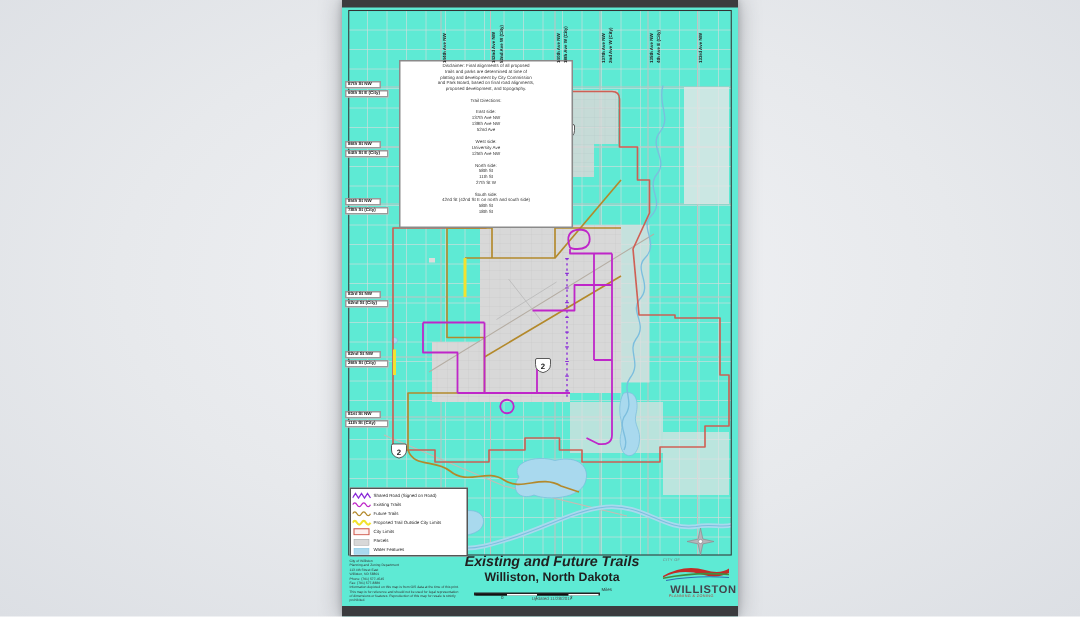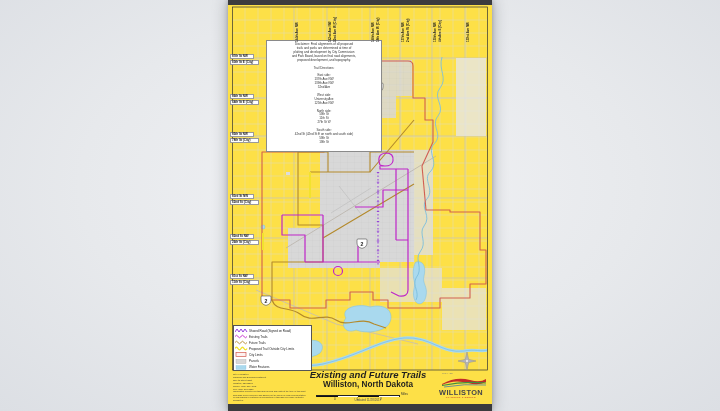--- a/index.html
+++ b/index.html
@@ -3,21 +3,21 @@
 <meta charset="utf-8">
 <style>
   html,body{margin:0;padding:0;}
   body{
     width:720px;height:411px;overflow:hidden;position:relative;
     background:radial-gradient(ellipse at 50% 45%, #f1f2f5 0%, #e7e9ec 55%, #dcdfe4 100%);
     font-family:"Liberation Sans", sans-serif;
   }
   #page{
     position:absolute;left:228px;top:0;width:264px;height:411px;
-    background:#fde047;
+    background:#5eead4;
     box-shadow:0 0 14px rgba(40,44,52,.38), 0 0 4px rgba(40,44,52,.25);
   }
   .strip{position:absolute;left:0;width:264px;background:#3b3b3e;}
   #map-svg{position:absolute;left:0;top:0;z-index:1;}
   
   .t6{font-size:6px;transform:scale(.5);transform-origin:0 50%;white-space:nowrap;
       font-weight:bold;color:#222;display:inline-block;}
   .rlbl{position:absolute;left:2px;background:#ffffff;border:.5px solid #9a9a9a;
         height:4.8px;display:flex;align-items:center;padding:0 .5px;box-sizing:border-box;z-index:4;overflow:visible;}
   .tlbl{position:absolute;top:42px;transform-origin:0 0;
@@ -46,21 +46,21 @@
   #updated{font-size:6px;transform:scale(.5);transform-origin:50% 0;color:#555;display:inline-block;white-space:nowrap;}
   #scalebar{position:absolute;left:88px;top:394.5px;width:95px;height:8px;z-index:4;}
   #scalebar-bar{width:84px;height:2.4px;border:.5px solid #222;display:flex;box-sizing:border-box;}
   .sb-seg{height:100%;}
   .sb-num{position:absolute;top:2.8px;font-size:6px;transform:scale(.5);transform-origin:0 0;color:#333;}
   #scale-unit{position:absolute;left:85px;top:-2.2px;font-size:6px;transform:scale(.5);transform-origin:0 0;color:#333;}
   #north-arrow{position:absolute;left:229px;top:351px;z-index:4;}
   #logo{position:absolute;left:211px;top:372px;width:52px;height:32px;z-index:4;}
   #logo-cityof{position:absolute;left:3px;top:0px;font-size:6px;transform:scale(.42);transform-origin:0 0;color:#777;letter-spacing:.5px;}
   #logo-swoosh{position:absolute;left:1px;top:2px;}
-  #logo-name{position:absolute;left:0px;top:15.5px;width:52px;text-align:left;
+  #logo-name{position:absolute;left:0px;top:15.5px;width:52px;text-align:right;
              font-size:7.4px;font-weight:bold;color:#43434b;letter-spacing:.4px;}
   #logo-dept{position:absolute;left:0px;top:24px;width:104px;text-align:center;
              font-size:6px;transform:scale(.42);transform-origin:0 0;color:#b8342c;letter-spacing:.6px;white-space:nowrap;}
 </style>
 </head>
 <body>
 
 <div id="page">
 
   <svg id="map-svg" width="264" height="411" viewBox="0 0 264 411">

